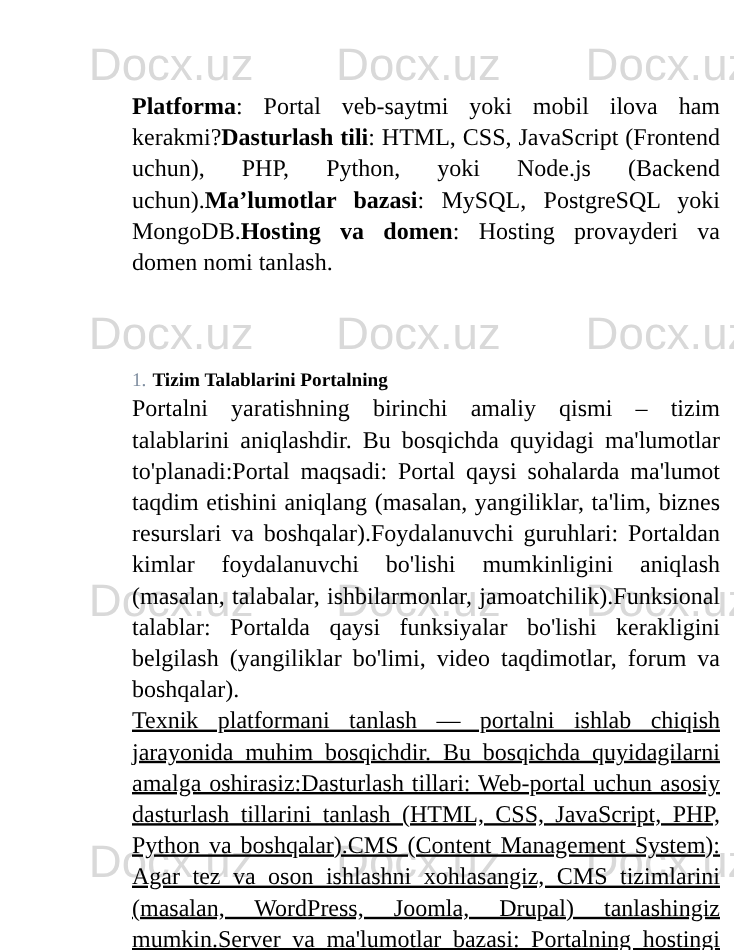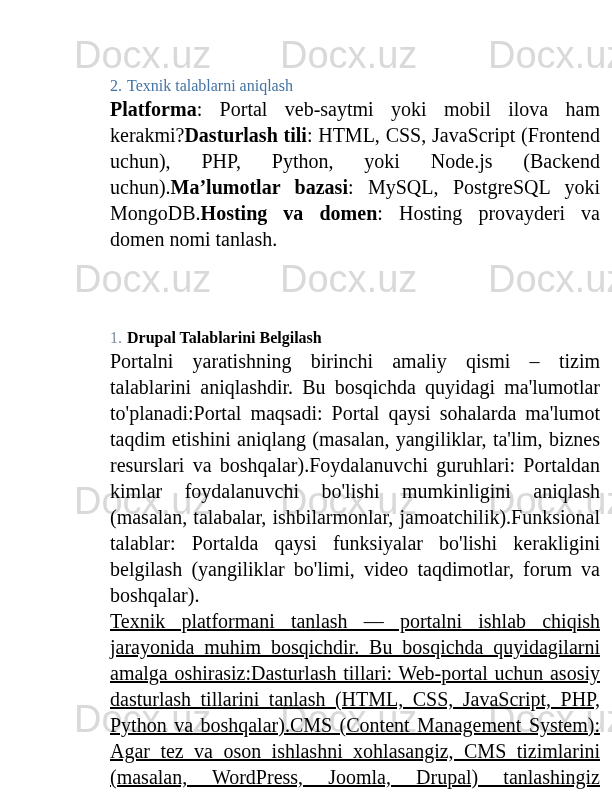--- a/index.html
+++ b/index.html
@@ -74,28 +74,25 @@
     <span class="wm" style="left:26px;top:482px">Docx.uz</span>
     <span class="wm" style="left:232px;top:482px">Docx.uz</span>
     <span class="wm" style="left:440px;top:482px">Docx.uz</span>
     <span class="wm" style="left:26px;top:700px">Docx.uz</span>
     <span class="wm" style="left:232px;top:700px">Docx.uz</span>
     <span class="wm" style="left:440px;top:700px">Docx.uz</span>
   </div>
 
   <div class="content">
 
-    <div class="heading blue">
-      <span class="hnum">2.</span><span>Texnik talablarni aniqlash</span>
-    </div>
 
     <p class="body p-platforma"><span class="bold">Platforma</span><span>: Portal veb-saytmi yoki mobil ilova ham kerakmi?</span><span class="bold">Dasturlash tili</span><span>: HTML, CSS, JavaScript (Frontend uchun), PHP, Python, yoki Node.js (Backend uchun).</span><span class="bold">Ma’lumotlar bazasi</span><span>: MySQL, PostgreSQL yoki MongoDB.</span><span class="bold">Hosting va domen</span><span>: Hosting provayderi va domen nomi tanlash.</span></p>
 
     <div class="heading h-tizim">
-      <span class="hnum gray-num">1.</span><span class="bold">Drupal Talablarini Belgilash</span>
+      <span class="hnum gray-num">1.</span><span class="bold">Tizim Talablarini Portalning</span>
     </div>
 
     <p class="body p-tizim">Portalni yaratishning birinchi amaliy qismi – tizim talablarini aniqlashdir. Bu bosqichda quyidagi ma'lumotlar to'planadi:Portal maqsadi: Portal qaysi sohalarda ma'lumot taqdim etishini aniqlang (masalan, yangiliklar, ta'lim, biznes resurslari va boshqalar).Foydalanuvchi guruhlari: Portaldan kimlar foydalanuvchi bo'lishi mumkinligini aniqlash (masalan, talabalar, ishbilarmonlar, jamoatchilik).Funksional talablar: Portalda qaysi funksiyalar bo'lishi kerakligini belgilash (yangiliklar bo'limi, video taqdimotlar, forum va boshqalar).</p>
 
 
     <p class="body p-texnik">Texnik platformani tanlash — portalni ishlab chiqish jarayonida muhim bosqichdir. Bu bosqichda quyidagilarni amalga oshirasiz:Dasturlash tillari: Web-portal uchun asosiy dasturlash tillarini tanlash (HTML, CSS, JavaScript, PHP, Python va boshqalar).CMS (Content Management System): Agar tez va oson ishlashni xohlasangiz, CMS tizimlarini (masalan, WordPress, Joomla, Drupal) tanlashingiz mumkin.Server va ma'lumotlar bazasi: Portalning hostingi va ma'lumotlar bazasini (masalan, MySQL, PostgreSQL) tanlash.</p>
 
   </div>
 </div>
 

